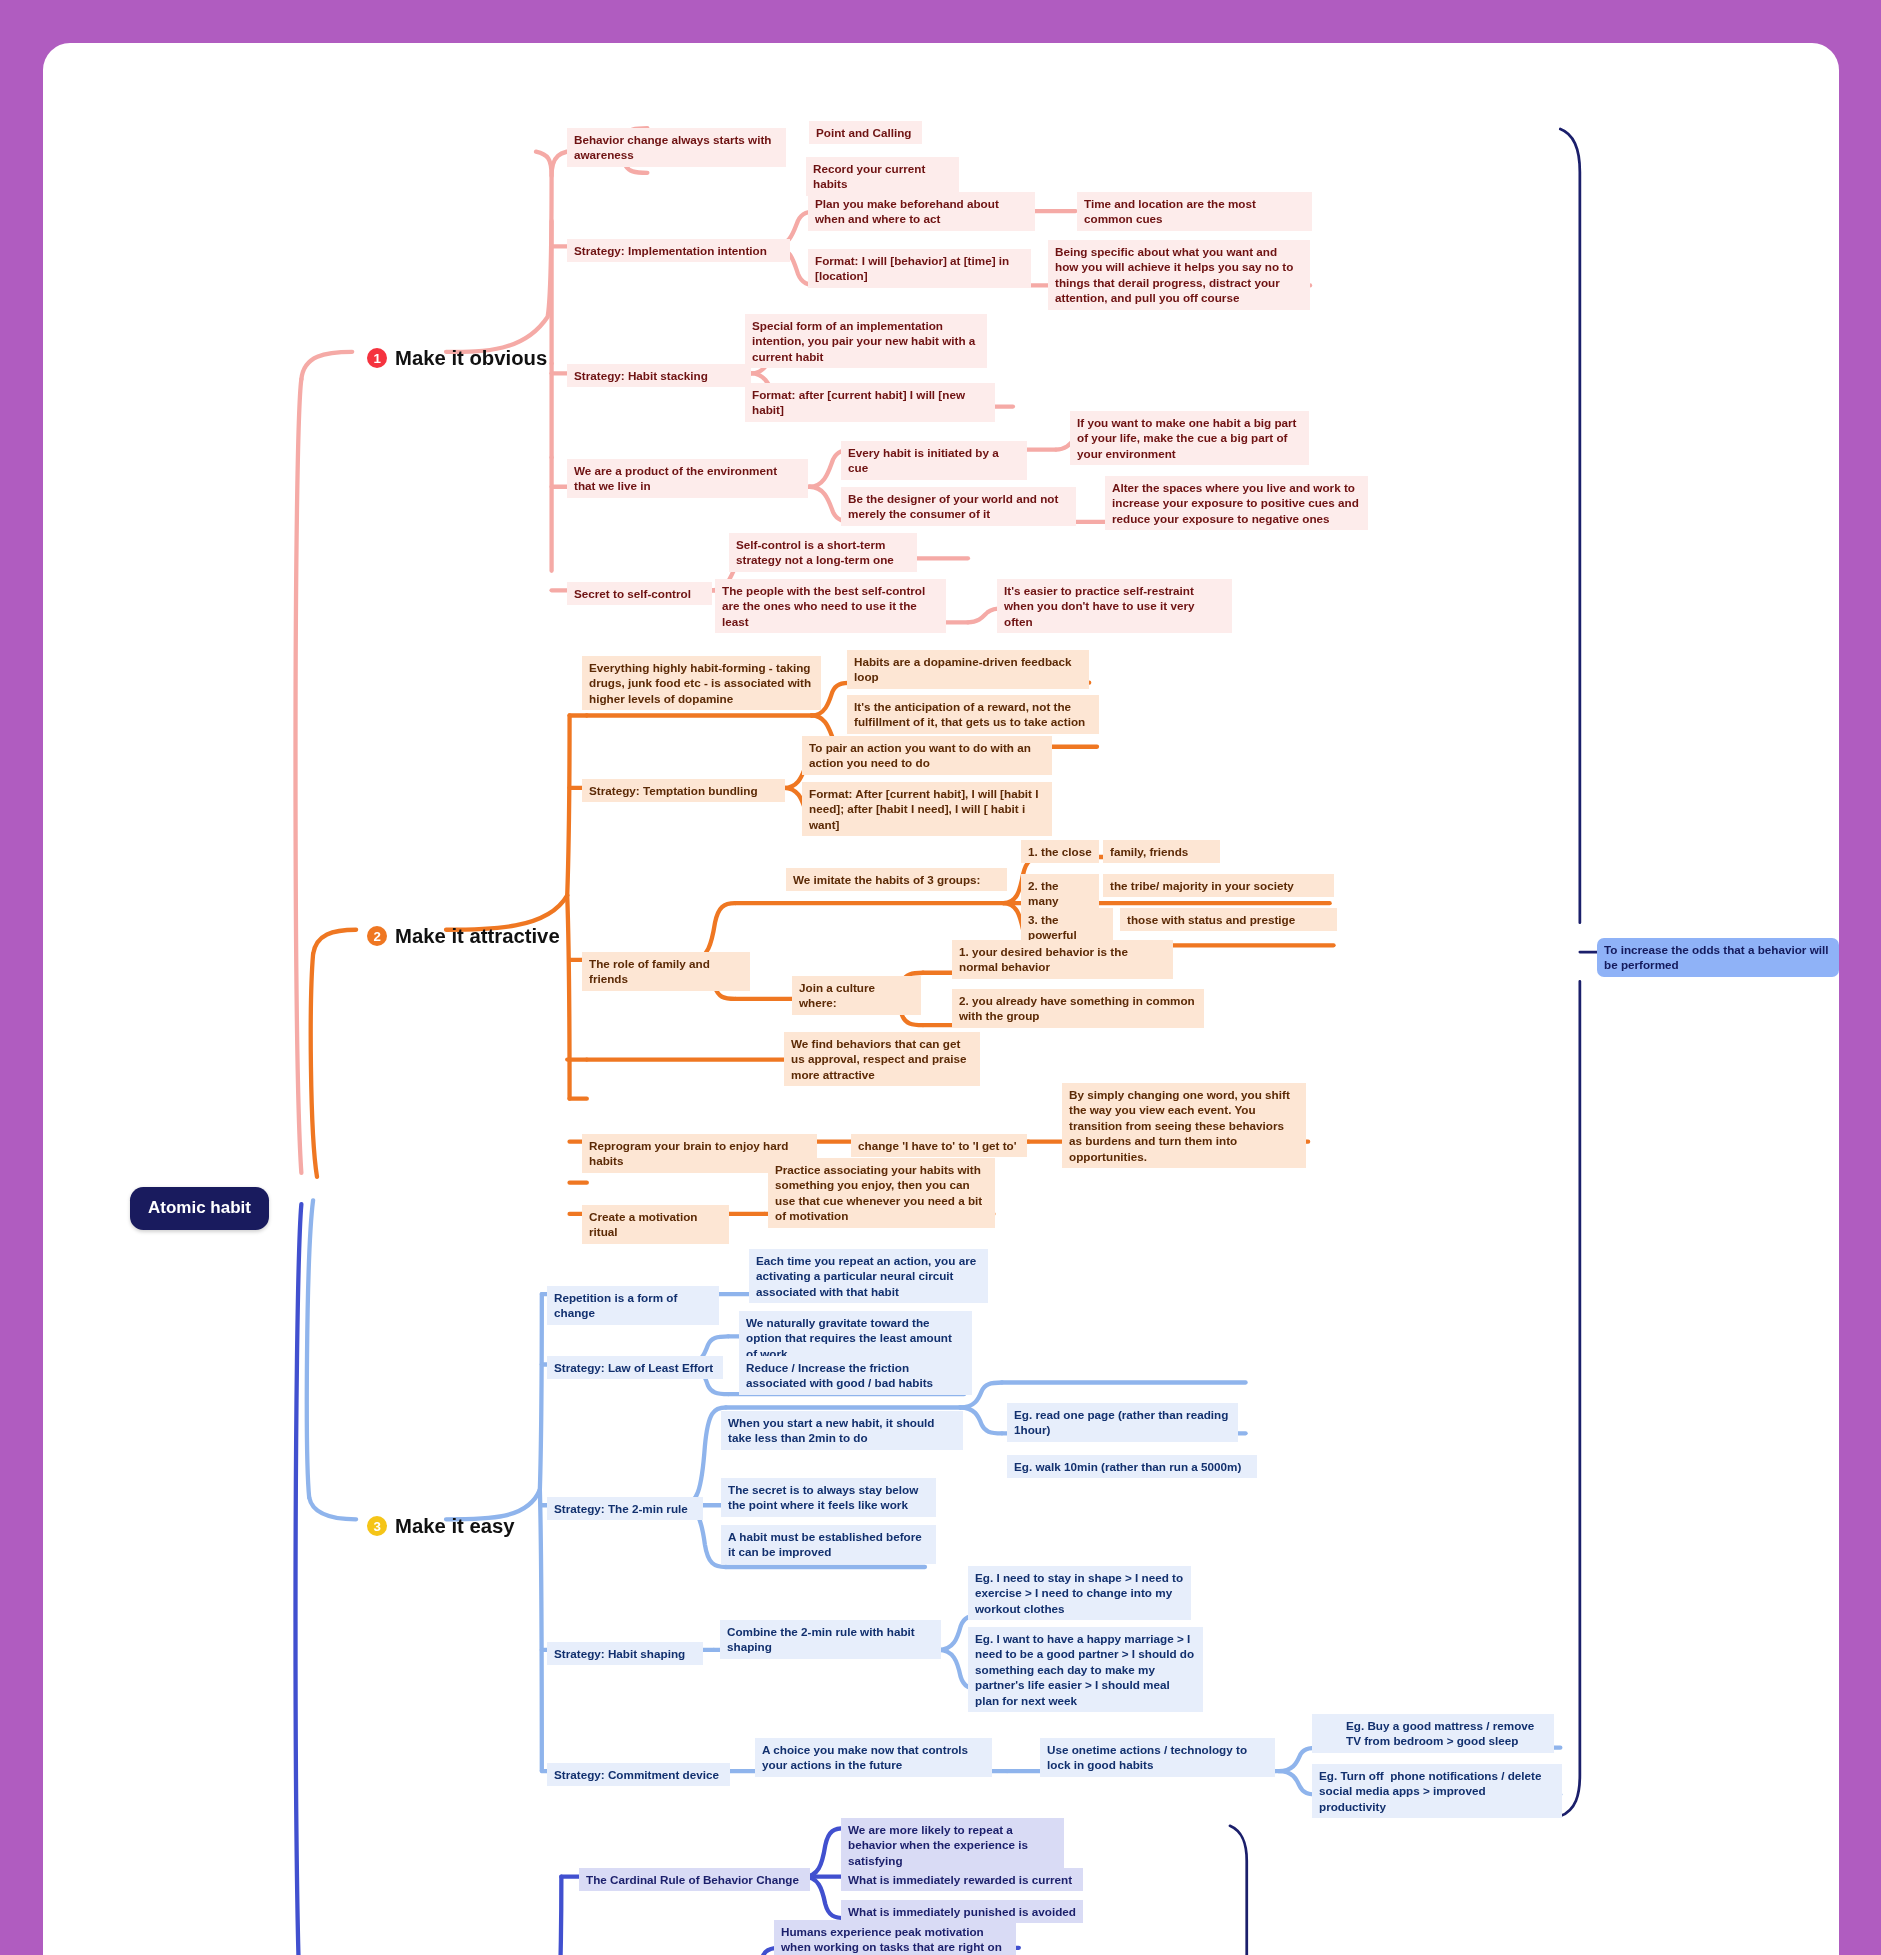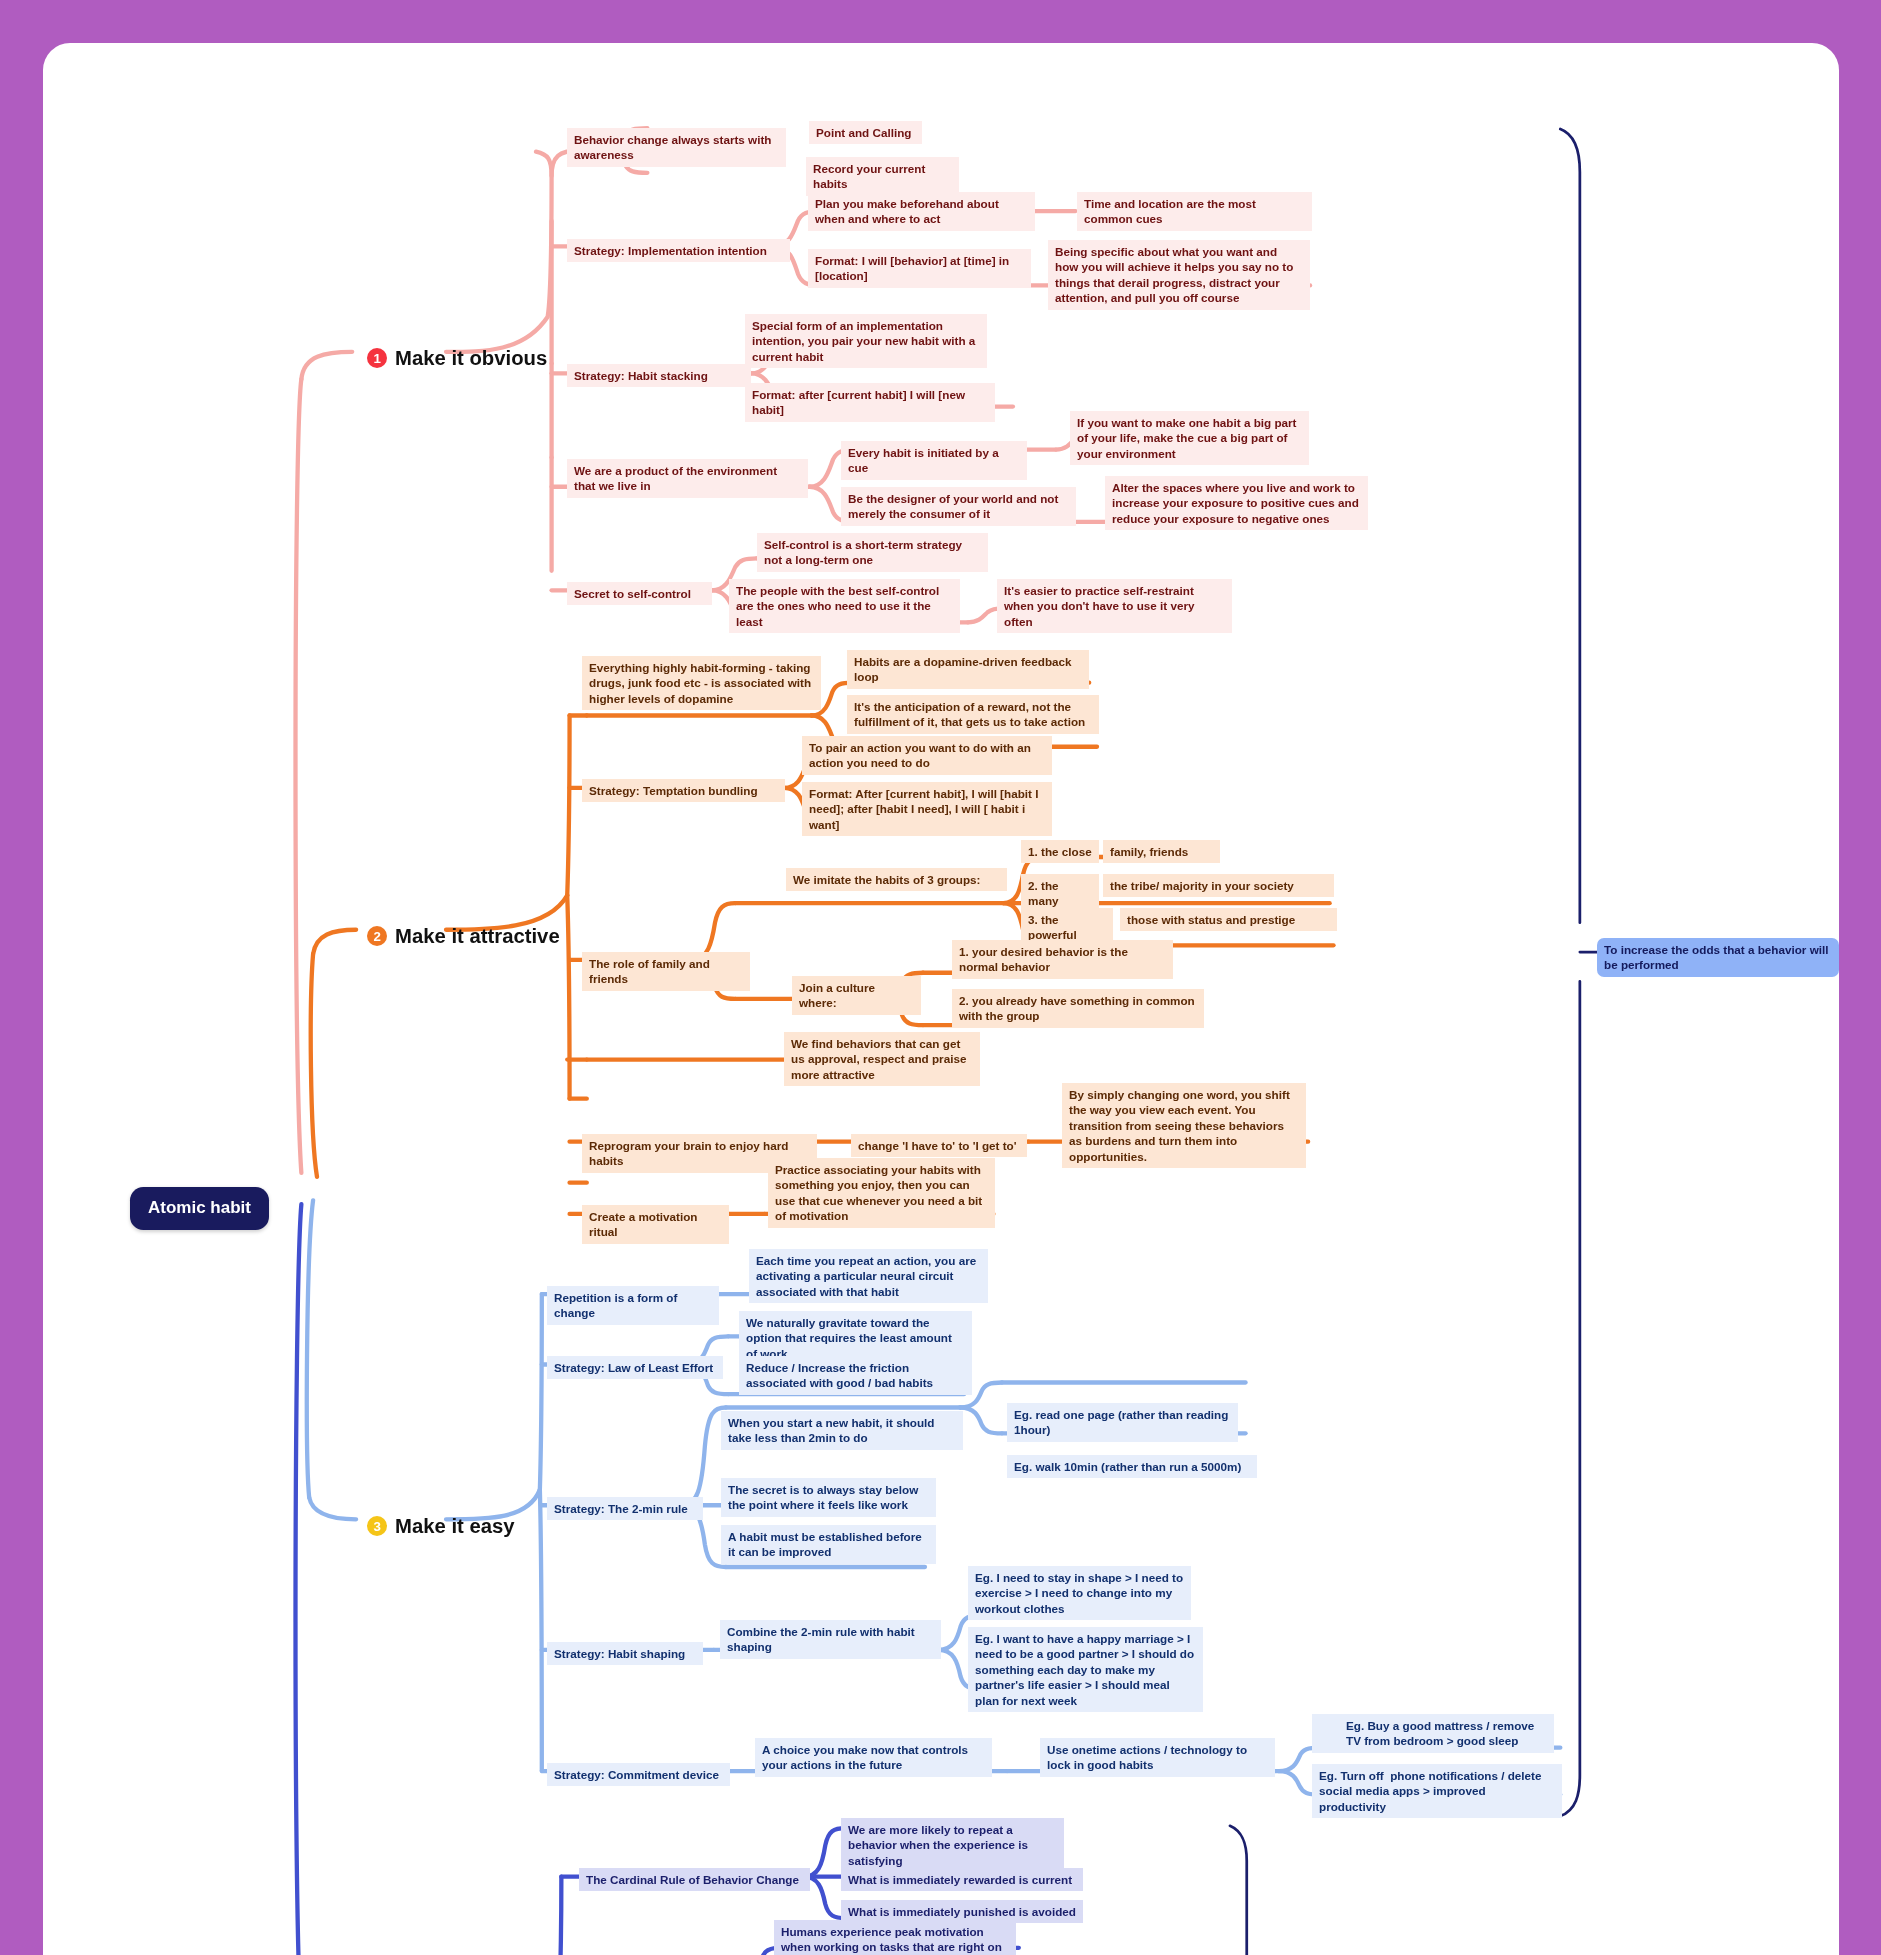--- a/index.html
+++ b/index.html
@@ -290,22 +290,22 @@
   <div class="node t-red s30" style="left:702px; top:271px; width:242px;">Special form of an implementation intention, you pair your new habit with a current habit</div>
   <div class="node t-red s30" style="left:702px; top:322px; width:250px;margin-top:18px;">Format: after [current habit] I will [new habit]</div>
 
   <div class="node t-red s30" style="left:524px; top:416px; width:241px;">We are a product of the environment that we live in</div>
   <div class="node t-red s30" style="left:798px; top:398px; width:186px;">Every habit is initiated by a cue</div>
   <div class="node t-red s30" style="left:1027px; top:368px; width:239px;">If you want to make one habit a big part of your life, make the cue a big part of your environment</div>
   <div class="node t-red s30" style="left:798px; top:444px; width:235px;">Be the designer of your world and not merely the consumer of it</div>
   <div class="node t-red s30" style="left:1062px; top:433px; width:263px;">Alter the spaces where you live and work to increase your exposure to positive cues and reduce your exposure to negative ones</div>
 
   <div class="node t-red s30" style="left:524px; top:539px; width:145px;">Secret to self-control</div>
-  <div class="node t-red s30" style="left:714px; top:490px; width:231px;">Self-control is a short-term strategy not a long-term one</div>
-  <div class="node t-red s30" style="left:686px; top:536px; width:231px;">The people with the best self-control are the ones who need to use it the least</div>
+  <div class="node t-red s30" style="left:686px; top:490px; width:188px;">Self-control is a short-term strategy not a long-term one</div>
+  <div class="node t-red s30" style="left:672px; top:536px; width:231px;">The people with the best self-control are the ones who need to use it the least</div>
   <div class="node t-red s30" style="left:954px; top:536px; width:235px;">It's easier to practice self-restraint when you don't have to use it very often</div>
 
   <div class="node t-orange s30" style="left:539px; top:613px; width:239px;">Everything highly habit-forming - taking drugs, junk food etc - is associated with higher levels of dopamine</div>
   <div class="node t-orange s30" style="left:804px; top:607px; width:242px;">Habits are a dopamine-driven feedback loop</div>
   <div class="node t-orange s30" style="left:804px; top:652px; width:252px;">It's the anticipation of a reward, not the fulfillment of it, that gets us to take action</div>
 
   <div class="node t-orange s30" style="left:539px; top:736px; width:203px;">Strategy: Temptation bundling</div>
   <div class="node t-orange s30" style="left:759px; top:693px; width:250px;">To pair an action you want to do with an action you need to do</div>
   <div class="node t-orange s30" style="left:759px; top:739px; width:250px;">Format: After [current habit], I will [habit I need]; after [habit I need], I will [ habit i want]</div>
 

